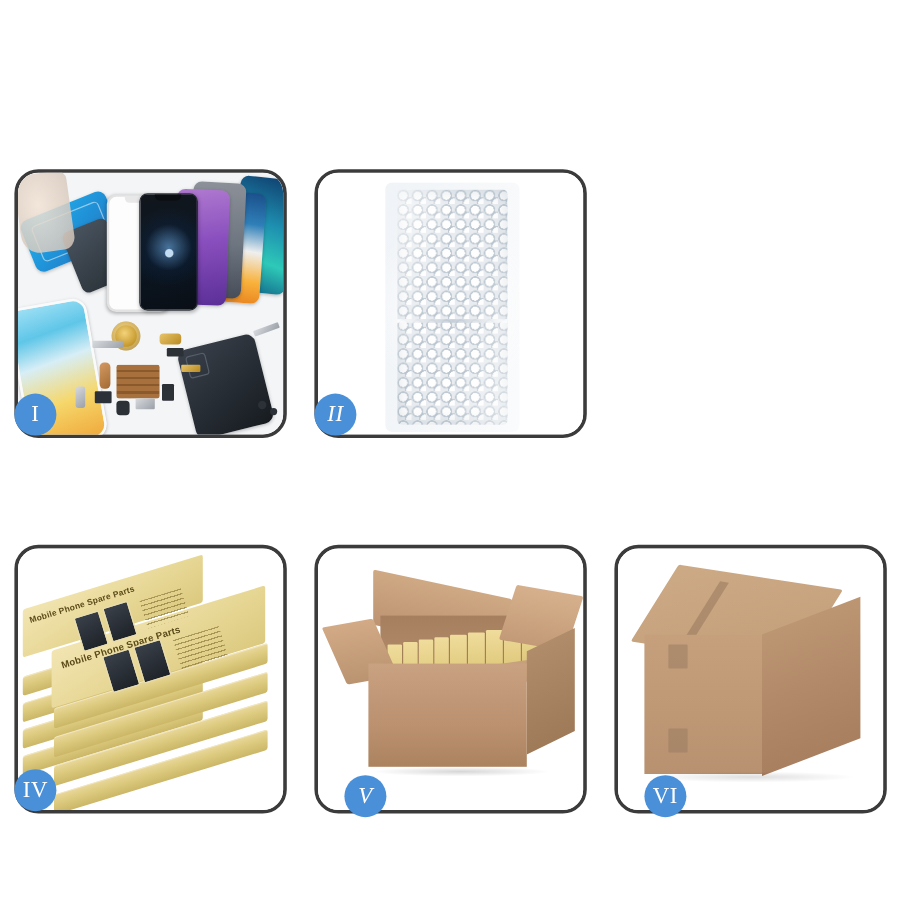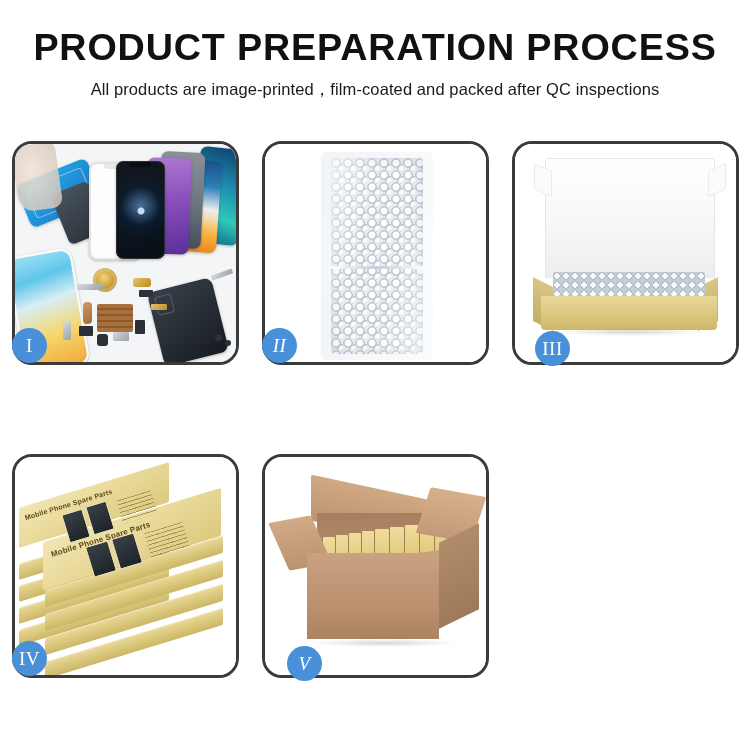--- a/index.html
+++ b/index.html
@@ -421,24 +421,20 @@
   .sc-shadow {
     position:absolute; left:28px; top:186px; width:168px; height:9px;
     background: radial-gradient(ellipse at 50% 50%, rgba(0,0,0,0.13), rgba(0,0,0,0) 72%);
   }
 </style>
 </head>
 <body>
 
 <div class="page">
 
-  <div class="header">
-    <div class="title">PRODUCT PREPARATION PROCESS</div>
-    <div class="subtitle">All products are image-printed，film-coated and packed after QC inspections</div>
-  </div>
 
   <div class="grid">
 
     <div class="panel r0 c0">
       <div class="clip">
         <div class="scene-parts">
           <div class="ph ph-tealflat"></div>
           <div class="ph ph-dark-back"></div>
           <div class="ph ph-white-front"></div>
           <div class="ph ph-cyan"></div>
@@ -474,33 +470,20 @@
         <div class="scene-bubble">
           <div class="bubble-sheet"></div>
           <div class="bubble-inner"></div>
           <div class="bubble-gloss"></div>
           <div class="bubble-seam"></div>
         </div>
       </div>
       <div class="badge">II</div>
     </div>
 
-    <div class="panel r0 c2">
-      <div class="clip">
-        <div class="scene-openbox">
-          <div class="ob-lid"></div>
-          <div class="ob-left"></div>
-          <div class="ob-right"></div>
-          <div class="ob-fill"></div>
-          <div class="ob-front"></div>
-          <div class="ob-shadow"></div>
-        </div>
-      </div>
-      <div class="badge shift">III</div>
-    </div>
 
     <div class="panel r1 c0">
       <div class="clip">
         <div class="scene-stack">
 
           <div class="slab" style="left:4px;  top:150px; width:150px; height:16px;"></div>
           <div class="slab" style="left:4px;  top:128px; width:150px; height:16px;"></div>
           <div class="slab" style="left:4px;  top:106px; width:150px; height:16px;"></div>
           <div class="slab" style="left:4px;  top:84px;  width:150px; height:16px;"></div>
 
@@ -545,15 +528,29 @@
           <div class="ct-flap-right"></div>
           <div class="ct-flap-front"></div>
           <div class="ct-right"></div>
           <div class="ct-front"></div>
           <div class="ob-shadow" style="left:44px;top:182px;width:150px;"></div>
         </div>
       </div>
       <div class="badge shift2">V</div>
     </div>
 
+    <div class="panel r1 c2">
+      <div class="clip">
+        <div class="scene-sealed">
+          <div class="sc-top"></div>
+          <div class="sc-seam"></div>
+          <div class="sc-side"></div>
+          <div class="sc-front"></div>
+          <div class="sc-tape" style="left:42px;top:80px;width:16px;height:20px;"></div>
+          <div class="sc-tape" style="left:42px;top:150px;width:16px;height:20px;"></div>
+          <div class="sc-shadow"></div>
+        </div>
+      </div>
+      <div class="badge shift2">VI</div>
+    </div>
 
   </div>
 </div>
 
 </body></html>

